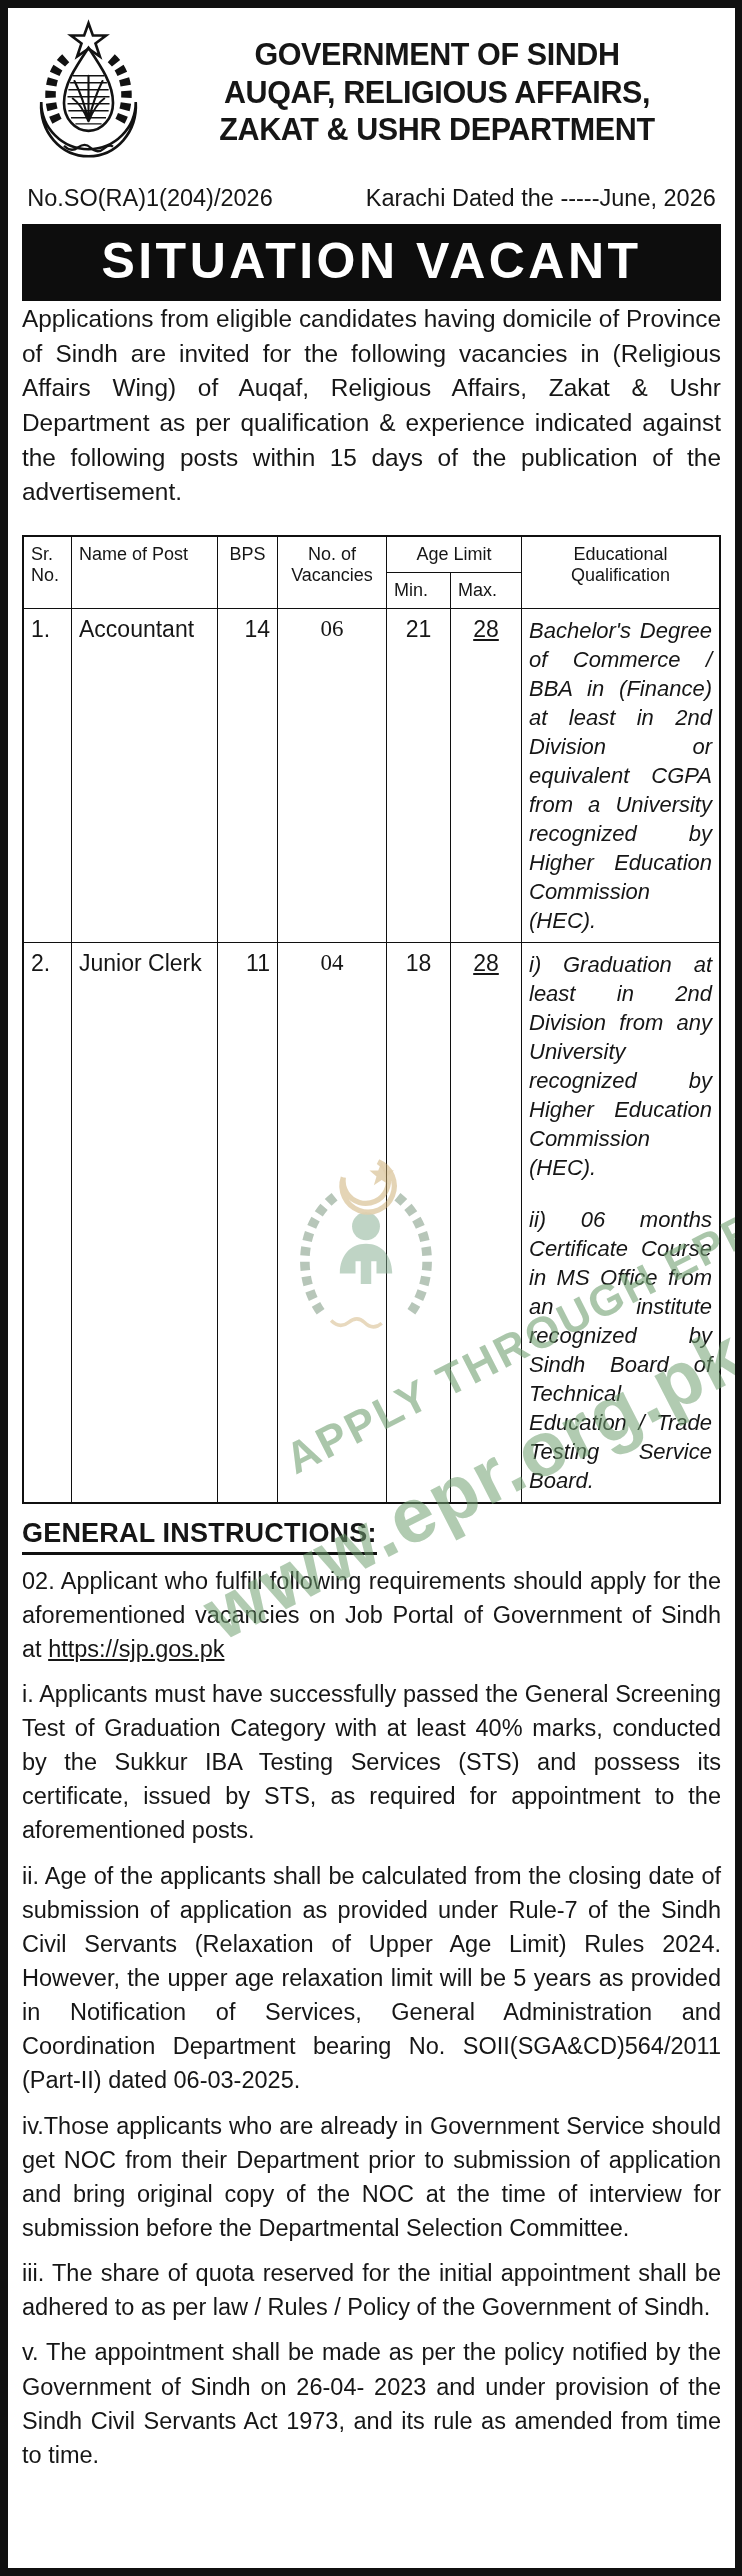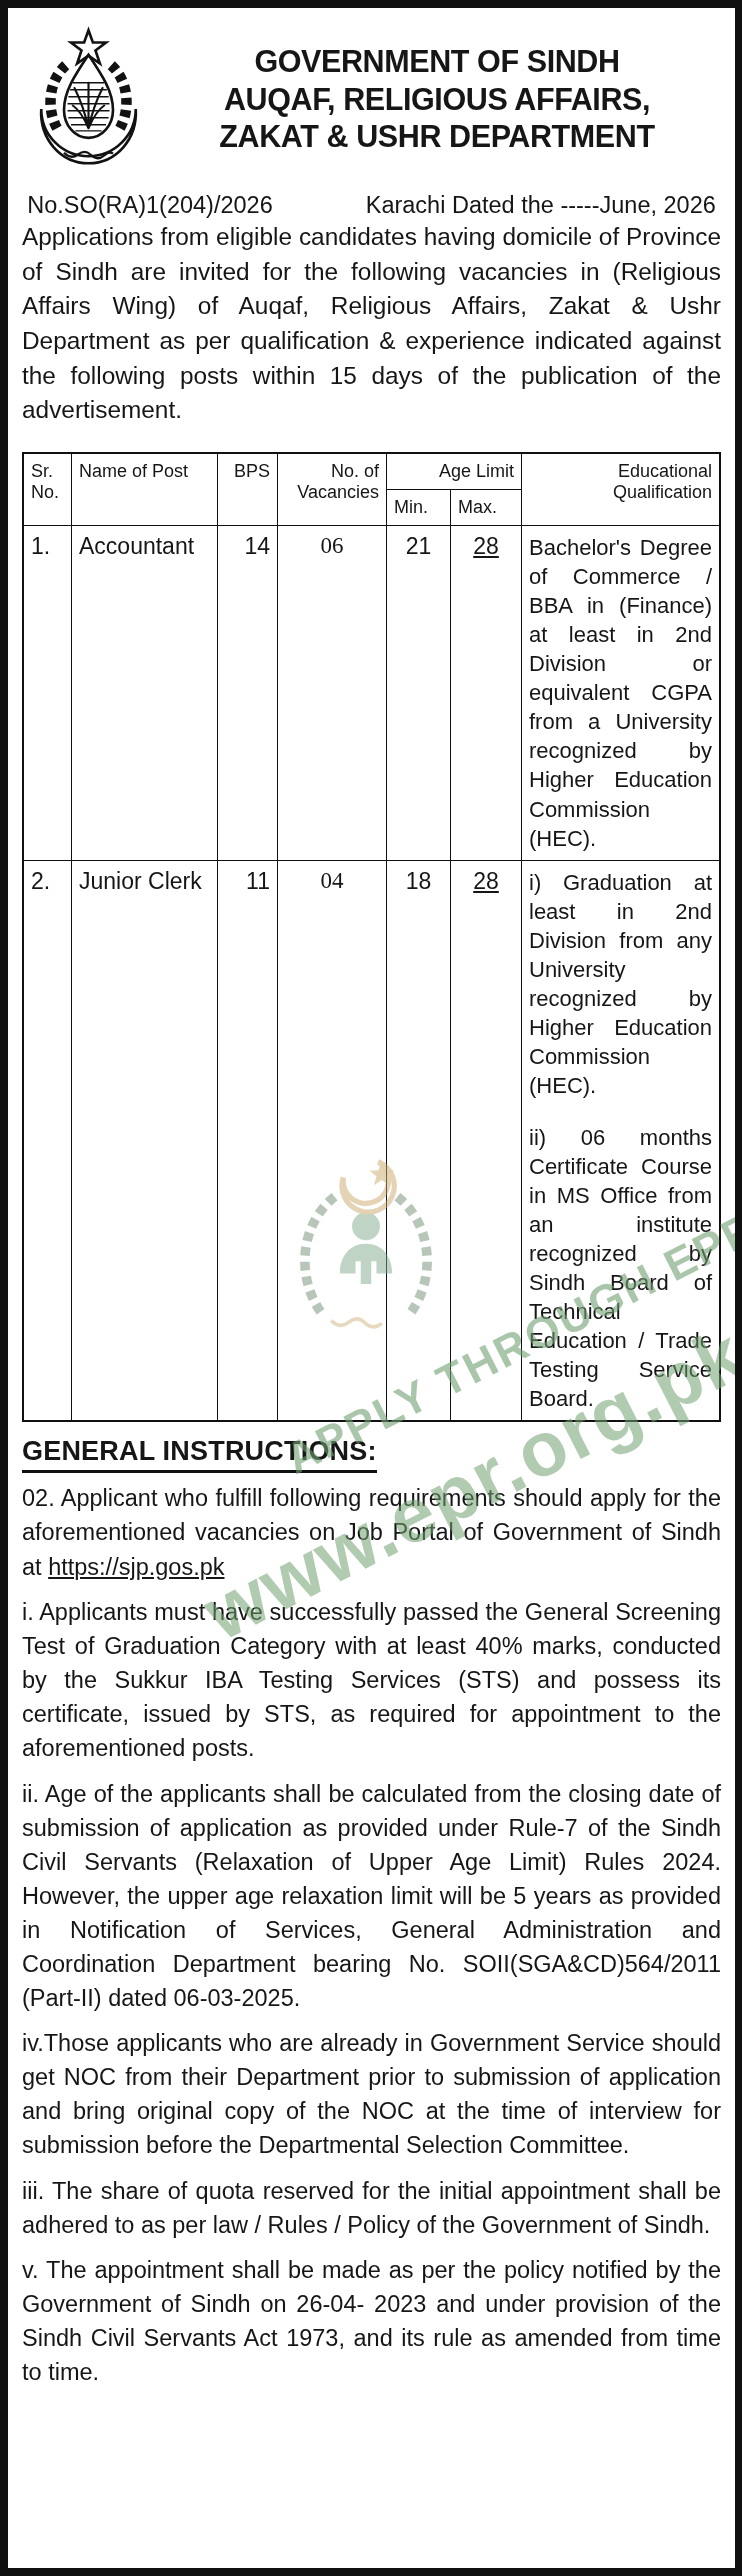--- a/index.html
+++ b/index.html
@@ -9,21 +9,21 @@
     font-family:"Liberation Sans", sans-serif;
     color:#161616;
     -webkit-font-smoothing:antialiased;
   }
   .page {
     position:relative;
     width:743px; height:2576px;
     box-sizing:border-box;
     background:#ffffff;
     border:8.7px solid #101010;
-    padding:13px 14px 7px;
+    padding:6px 14px 7px;
     overflow:hidden;
   }
 
   
   .masthead { display:flex; align-items:center; margin-top:3.5px; }
   .emblem-wrap { flex:0 0 138px; width:138px; }
   .titles { flex:1; text-align:center; font-weight:bold; font-size:30.5px; line-height:1.24; letter-spacing:-0.4px; padding-right:7px; }
 
   .ref-row { display:flex; justify-content:space-between; font-size:23.5px; margin:17.4px 5.2px 0; }
 
@@ -32,28 +32,28 @@
     font-size:50px; font-weight:bold; letter-spacing:3.5px;
     padding:7.8px 0 11.3px; margin-top:12.2px;
   }
 
   .intro { font-size:24.4px; line-height:1.42; text-align:justify; margin-top:1px; }
 
   
   table.vac { width:100%; border-collapse:collapse; margin-top:12.2px; border:2.6px solid #101010; }
   table.vac th, table.vac td { border:1.7px solid #101010; padding:7px 7px; vertical-align:top; }
   table.vac th { font-size:18px; font-weight:normal; text-align:center; white-space:pre-line; vertical-align:top; text-align:left; padding-left:7px; }
-  table.vac th.c { text-align:right;margin-left:48px; }
+  table.vac th.c { text-align:center;margin-left:48px; }
   td.sr  { width:33px;  font-size:23px; }
   td.post{ width:131px; font-size:23px; }
   td.bps { width:45px;  font-size:23px; text-align:right; }
   td.vacn{ width:94px; font-size:23px; text-align:center;font-family:Liberation Serif, serif; }
   td.min { width:49px;  font-size:23px; text-align:center; }
   td.max { width:56px;  font-size:23px; text-align:center;text-decoration:underline; }
-  td.qual{ font-size:22px; line-height:1.32; text-align:justify; }
+  td.qual{ font-size:22px; line-height:1.32; text-align:justify;font-style:italic; }
   tr.r1 td { height:211px; }
   tr.r2 td { height:319px; }
   td.qual p { margin:0 0 23px; }
   td.qual p:last-child { margin-bottom:0; }
 
   .gi-heading {
     display:inline-block; font-size:27px; font-weight:bold;
     border-bottom:3.5px solid #101010; padding-bottom:2.6px;
     margin:14px 0 8.7px; letter-spacing:0.2px;
   }
@@ -110,20 +110,23 @@
       <div>AUQAF, RELIGIOUS AFFAIRS,</div>
       <div>ZAKAT &amp; USHR DEPARTMENT</div>
     </div>
   </div>
 
   <div class="ref-row">
     <span>No.SO(RA)1(204)/2026</span>
     <span>Karachi Dated the -----June, 2026</span>
   </div>
 
+  <div class="banner">
+    <span>SITUATION VACANT</span>
+  </div>
 
   <p class="intro">Applications from eligible candidates having domicile of Province of Sindh are invited for the following vacancies in (Religious Affairs Wing) of Auqaf, Religious Affairs, Zakat &amp; Ushr Department as per qualification &amp; experience indicated against the following posts within 15 days of the publication of the advertisement.</p>
 
   <table class="vac">
     <tbody>
         <tr>
       <th rowspan="2">Sr.
 No.</th>
       <th rowspan="2">Name of Post</th>
       <th rowspan="2" class="c">BPS</th>

